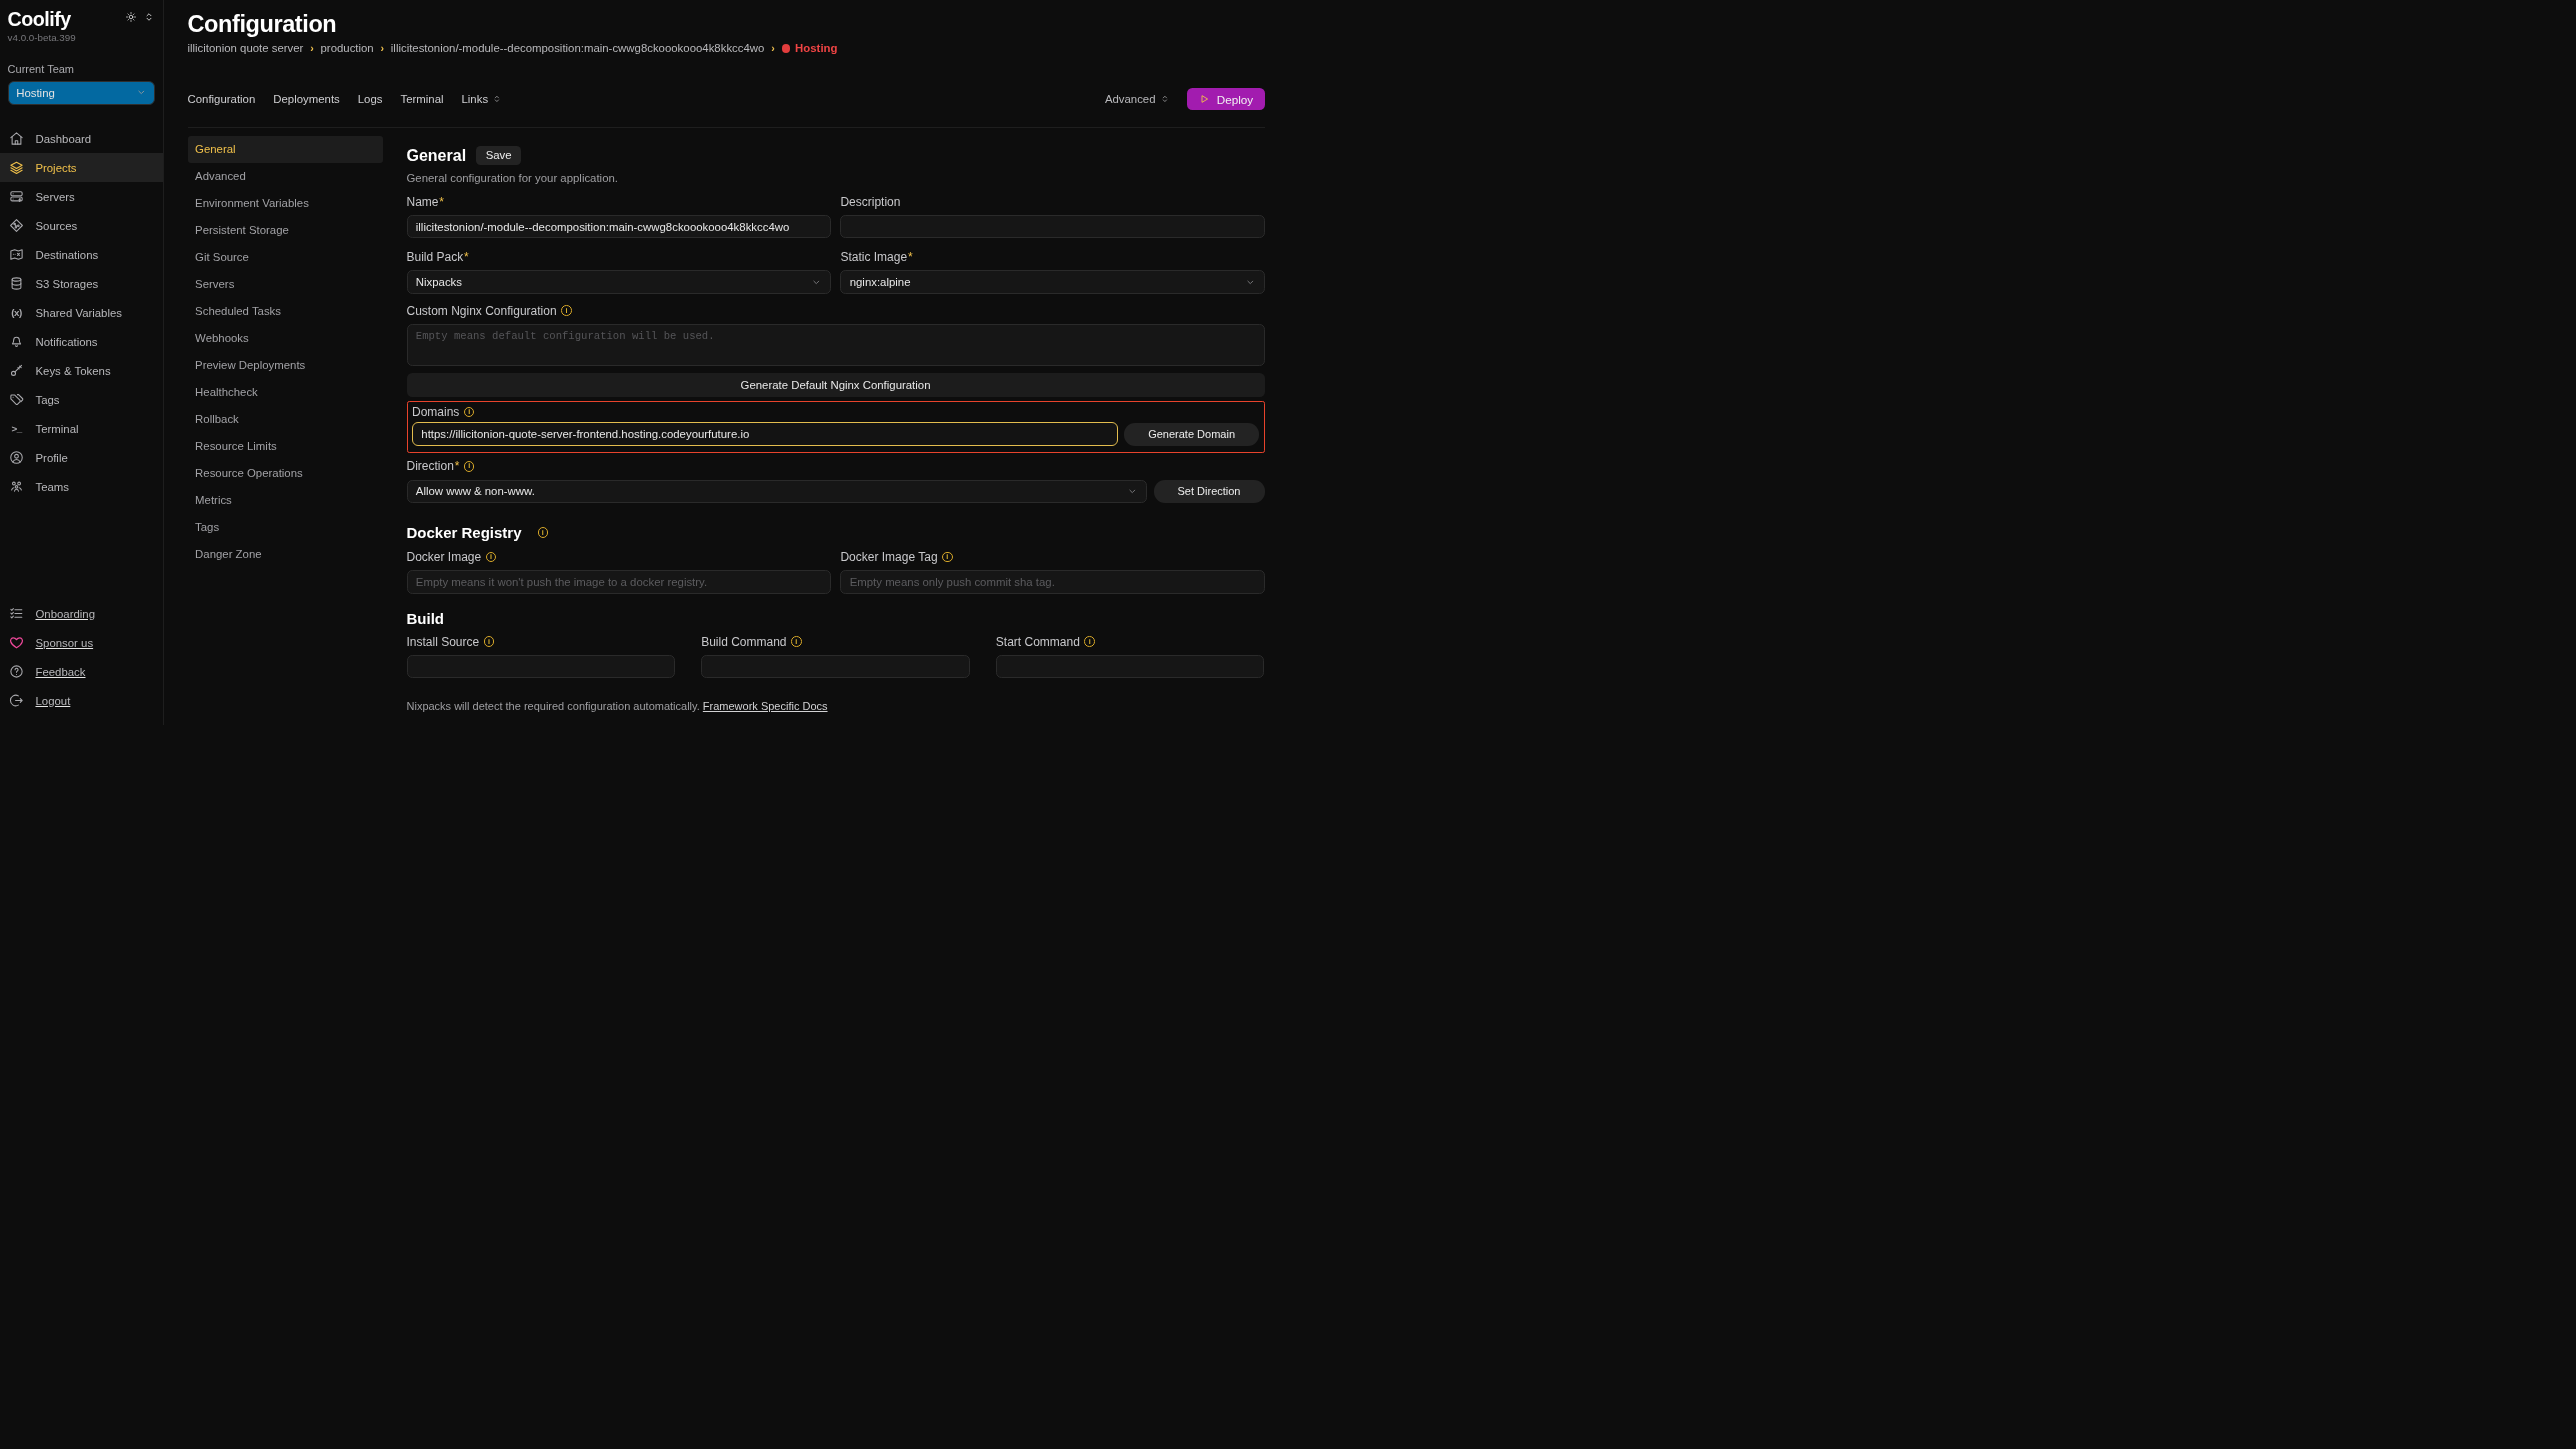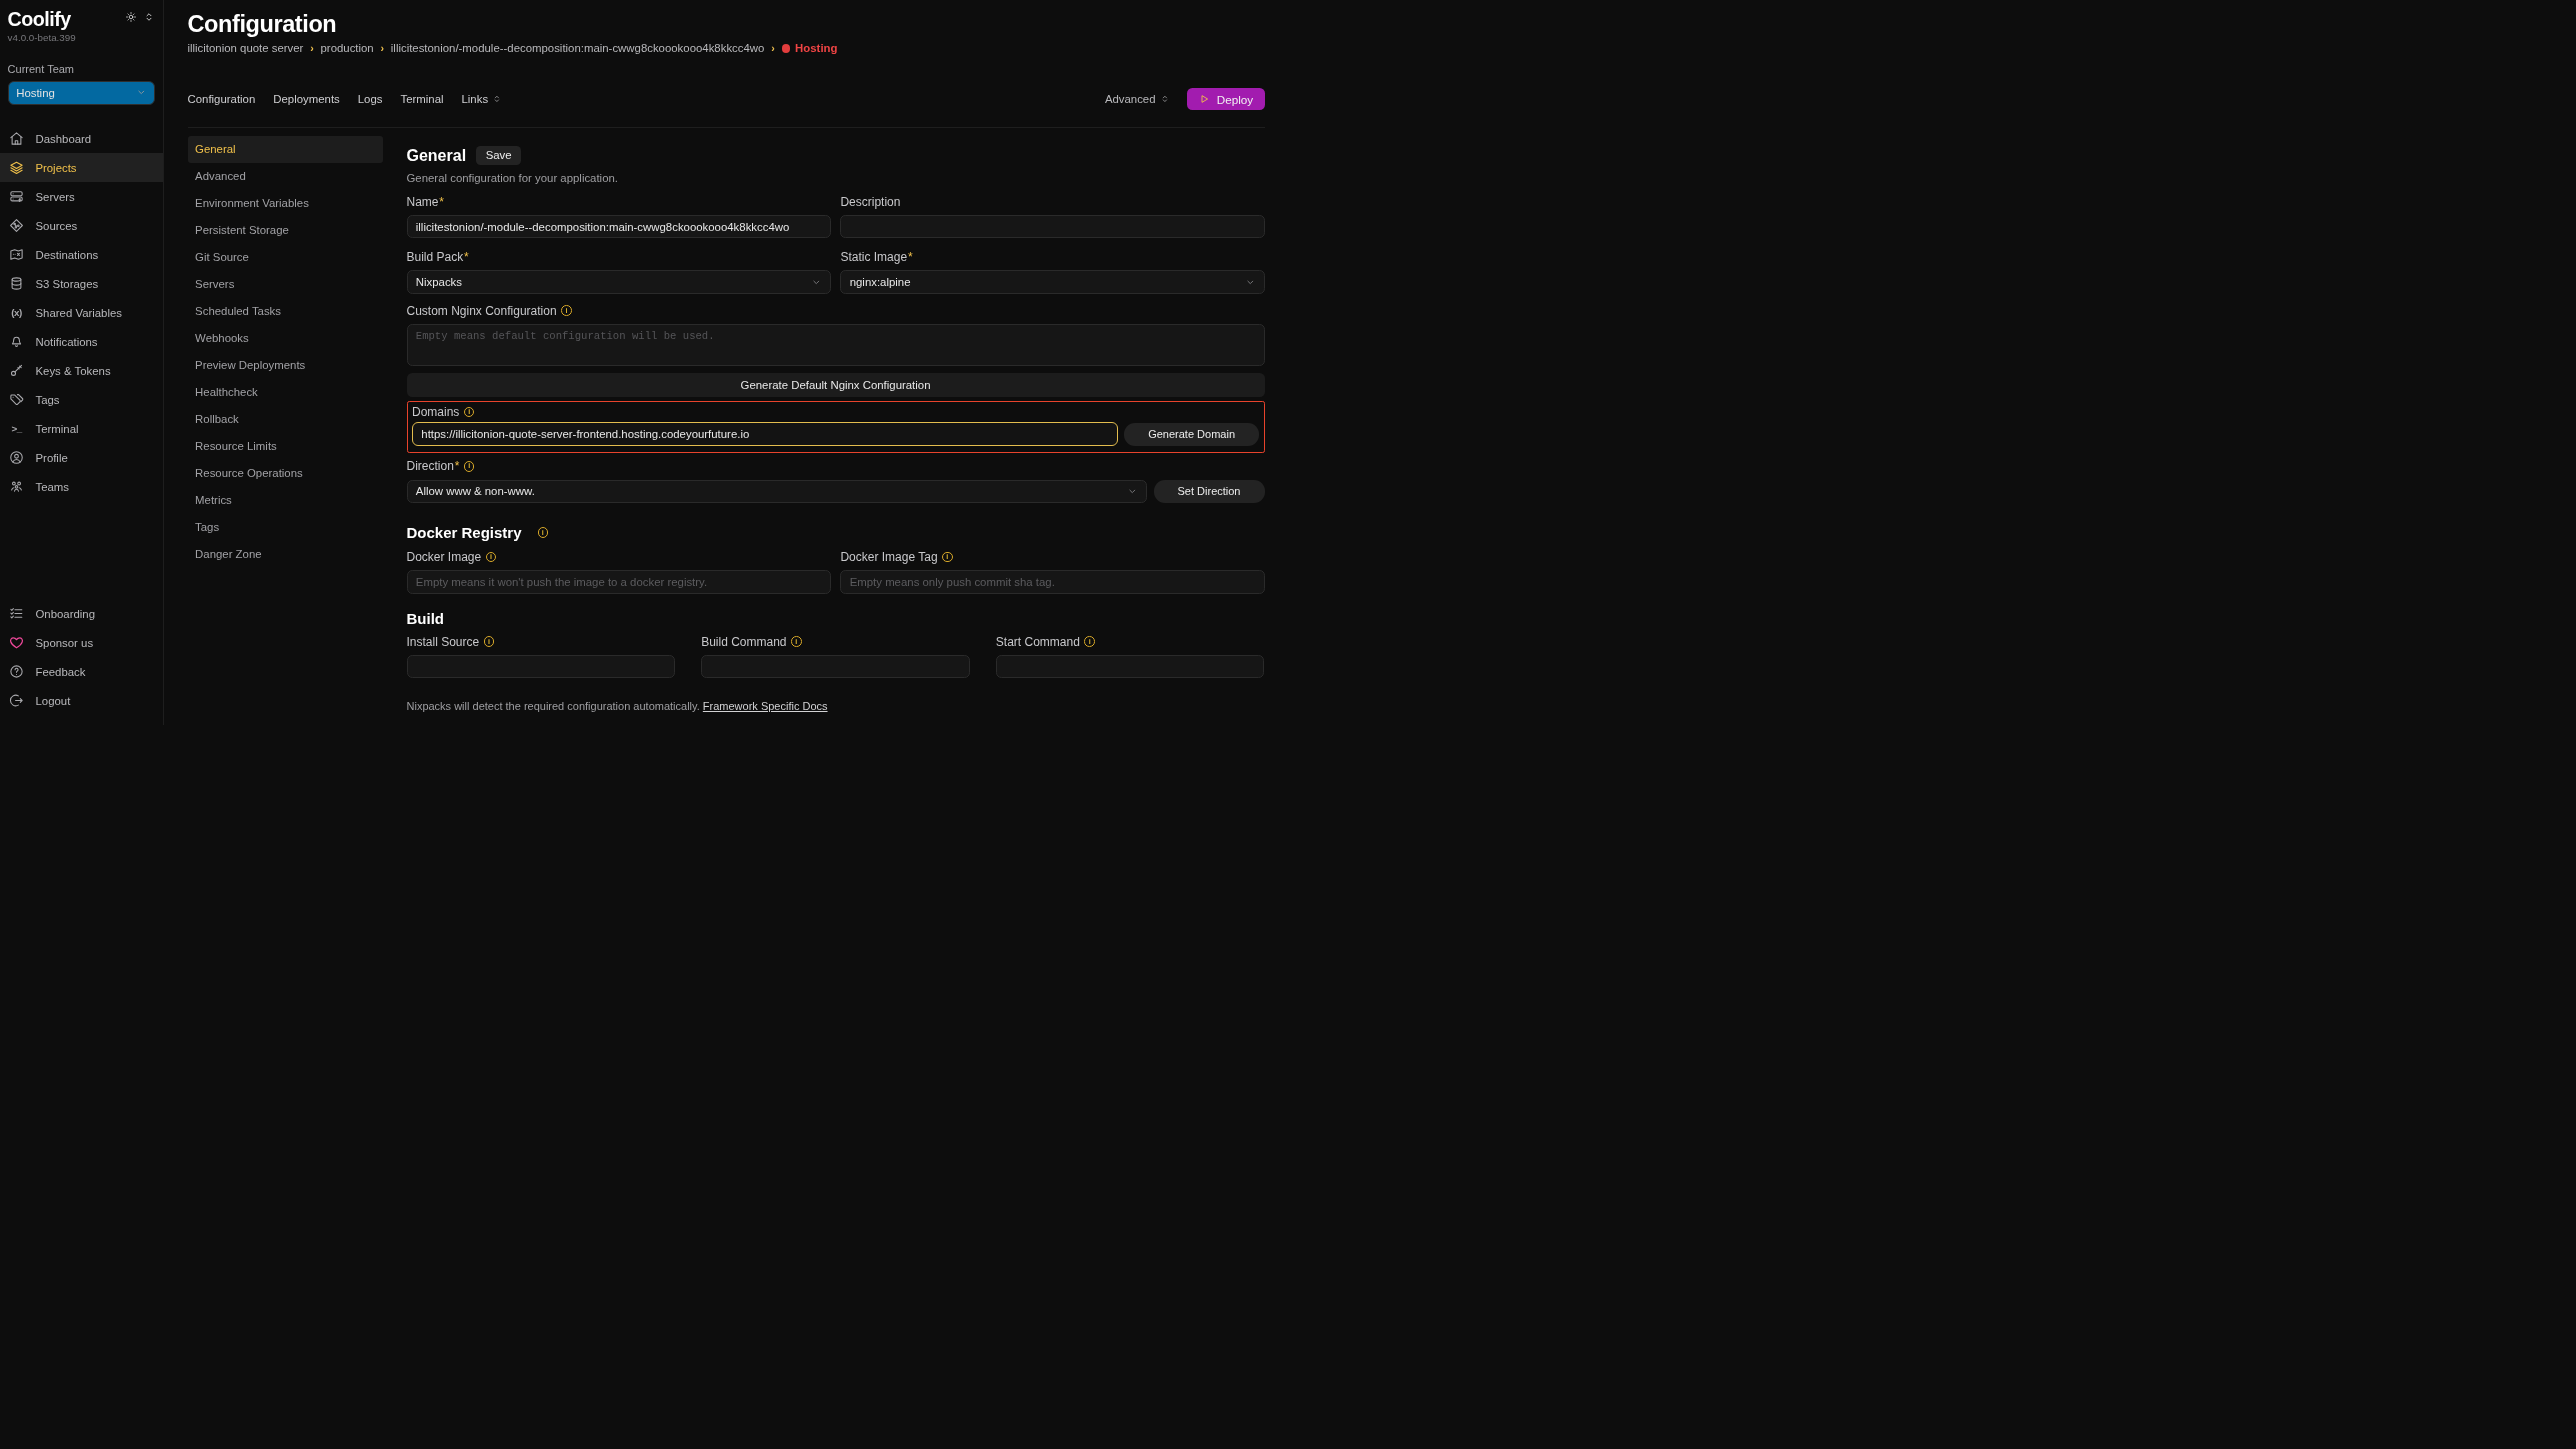--- a/index.html
+++ b/index.html
@@ -24,21 +24,21 @@
   .logo-icons .sm svg { width:12px; height:12px; stroke:currentColor; fill:none; stroke-width:1.8; stroke-linecap:round; }
   .version { font-size:9.8px; color:#77777b; margin-top:1.5px; }
   .team-label { margin-top:19.7px; font-size:11px; color:#ababaf; }
   .team-select { margin-top:6px; height:24px; background:#0369a1; border:0.8px solid #2e2e2e; border-radius:6px; display:flex; align-items:center; padding:0 7.6px; font-size:11.4px; color:#e3e3e3; cursor:pointer; }
   .team-select .chev { margin-left:auto; width:10.6px; height:10.6px; color:#9a9a9a; }
   .team-select .chev svg { width:10.6px; height:10.6px; stroke:currentColor; fill:none; stroke-width:2; stroke-linecap:round; stroke-linejoin:round; }
   nav.mainnav { margin-top:19.7px; display:flex; flex-direction:column; }
   .nav-item { height:29px; display:flex; align-items:center; gap:11.4px; padding:0 6px 0 1.5px; font-size:11.4px; color:#b9b9bc; cursor:pointer; white-space:nowrap; }
   .nav-item.active { background:#212121; margin:0 -7.6px; padding-left:9px; padding-right:13.6px; color:#f0c04a; }
   .nav-item.active .icon, .nav-item.active .icon-text { color:#f0c04a; }
-  .nav-footer { margin-top:auto; display:flex; flex-direction:column; }
+  .nav-footer { margin-top:auto; display:flex; flex-direction:column;text-decoration:underline; }
   .heart { color:#ec4899 !important; }
 
   
   .main { flex:1; display:flex; flex-direction:column; padding:9.8px 23.5px 0 23.5px; min-width:0; }
   h1.page-title { font-size:23.5px; font-weight:700; letter-spacing:-0.4px; color:#fff; line-height:28px; }
   .breadcrumb { margin-top:3.8px; display:flex; align-items:center; gap:6.8px; font-size:11.4px; color:#b9b9bc; line-height:13.6px; }
   .bc-sep { color:#efc14e; font-weight:700; font-size:10.6px; }
   .status { display:flex; align-items:center; gap:5.3px; }
   .status .dot { width:8.3px; height:8.3px; border-radius:50%; background:#e23d3d; }
   .status .txt { color:#ef4444; font-weight:700; font-size:11.4px; }

